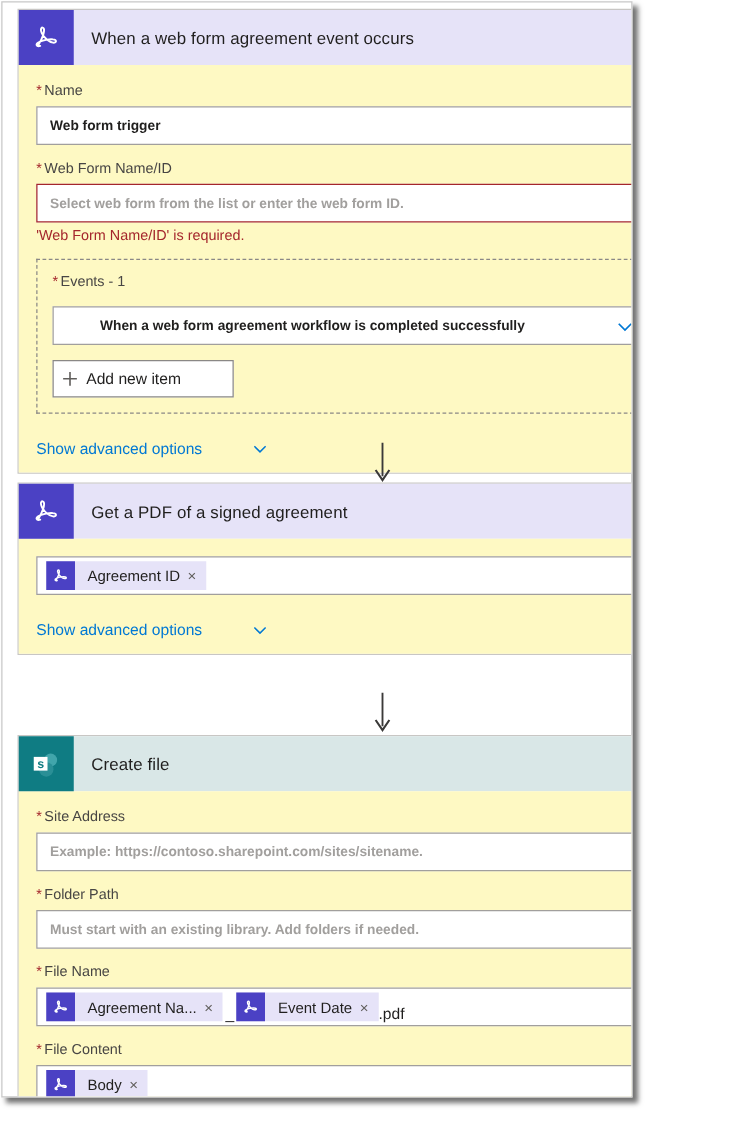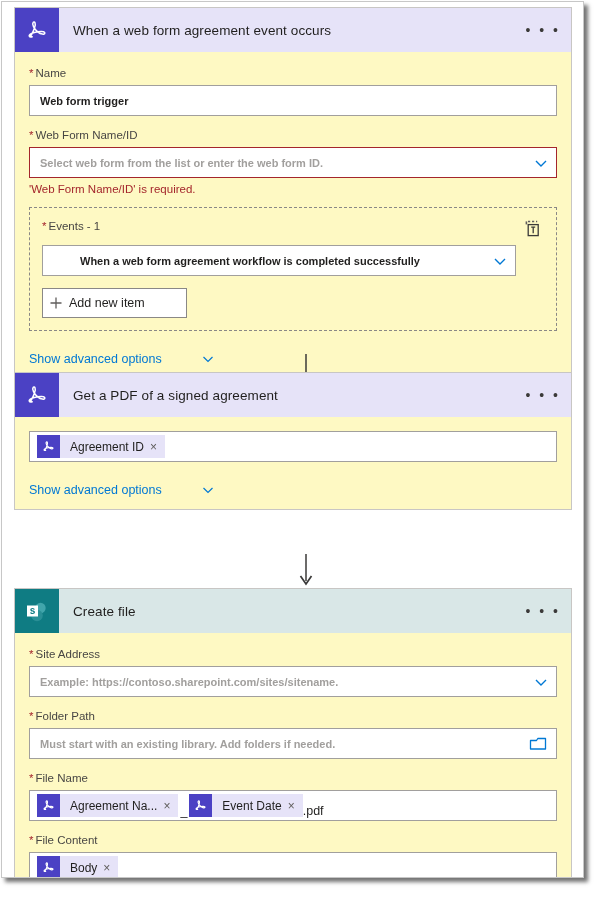--- a/index.html
+++ b/index.html
@@ -15,21 +15,21 @@
     color: #323130;
     overflow: hidden;
     position: relative;
   }
 
   
   #page-frame {
     position: absolute;
     left: 1px;
     top: 1px;
-    width: 583px;
+    width: 505px;
     height: 877px;
     border: 1px solid #c7c7c7;
     background: #ffffff;
     box-shadow: 4px 4px 4px rgba(0,0,0,0.55);
     box-sizing: border-box;
     overflow: hidden;
   }
 
   
   .card {
@@ -344,21 +344,21 @@
         </svg>
       </div>
     </div>
   </div>
 
   <svg class="connector" style="top:352px;height:34px;" viewBox="0 0 16 34" aria-hidden="true">
     <path d="M8 0 V27" stroke="#3b3a39" stroke-width="1.5" fill="none"></path>
     <path d="M2.5 22 L8 30 L13.5 22" stroke="#3b3a39" stroke-width="1.7" fill="none"></path>
   </svg>
 
-  <div class="card" style="top:370px;">
+  <div class="card" style="top:384px;">
     <div class="card-header acrobat">
       <div class="app-icon acrobat">
         <svg width="26" height="26" viewBox="0 0 26 26" aria-hidden="true">
           <path d="M8.2 19.7c-1.5.5-2.6.1-2.9-.6-.3-.9.6-1.9 2.4-2.7 1.6-.7 3.7-1.3 5.9-1.7 1.9-.3 3.6-.4 4.8-.2 1.6.2 2.5.8 2.4 1.6-.1.8-1.1 1.2-2.4 1-1.4-.2-3.1-1-4.7-2.3-1.8-1.4-3.3-3.3-4.2-5.2C8.7 7.9 8.5 6.3 9.1 5.5c.5-.7 1.5-.6 1.9.3.5 1.1.3 3-.5 5.3-.7 2.1-1.8 4.5-3.1 6.7-.4.7-.8 1.3-1.2 1.9z" fill="none" stroke="#ffffff" stroke-width="1.5" stroke-linecap="round" stroke-linejoin="round"></path>
         </svg>
       </div>
       <div class="card-title">Get a PDF of a signed agreement</div>
       <div class="ellipsis-btn">• • •</div>
     </div>
 

